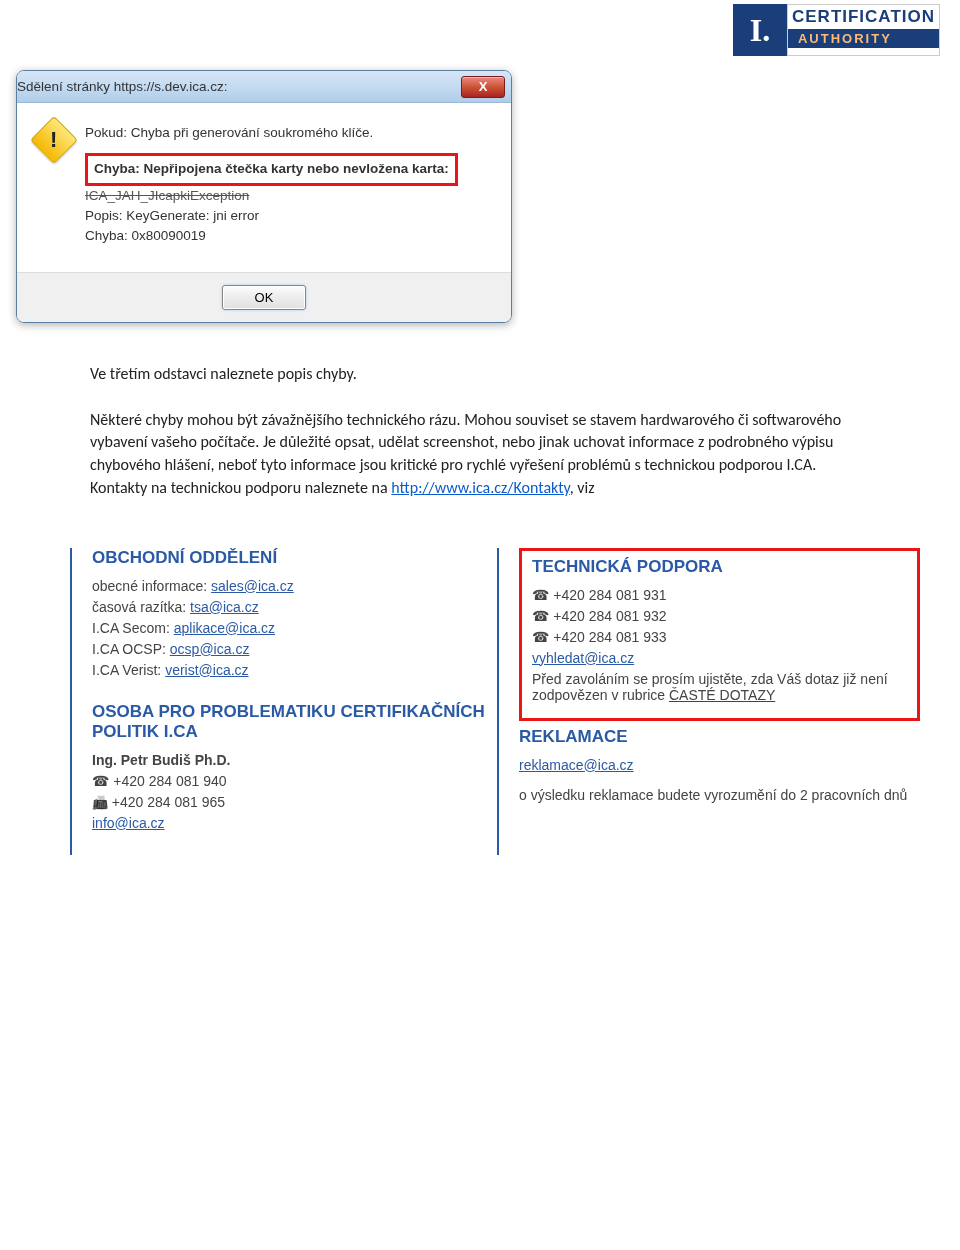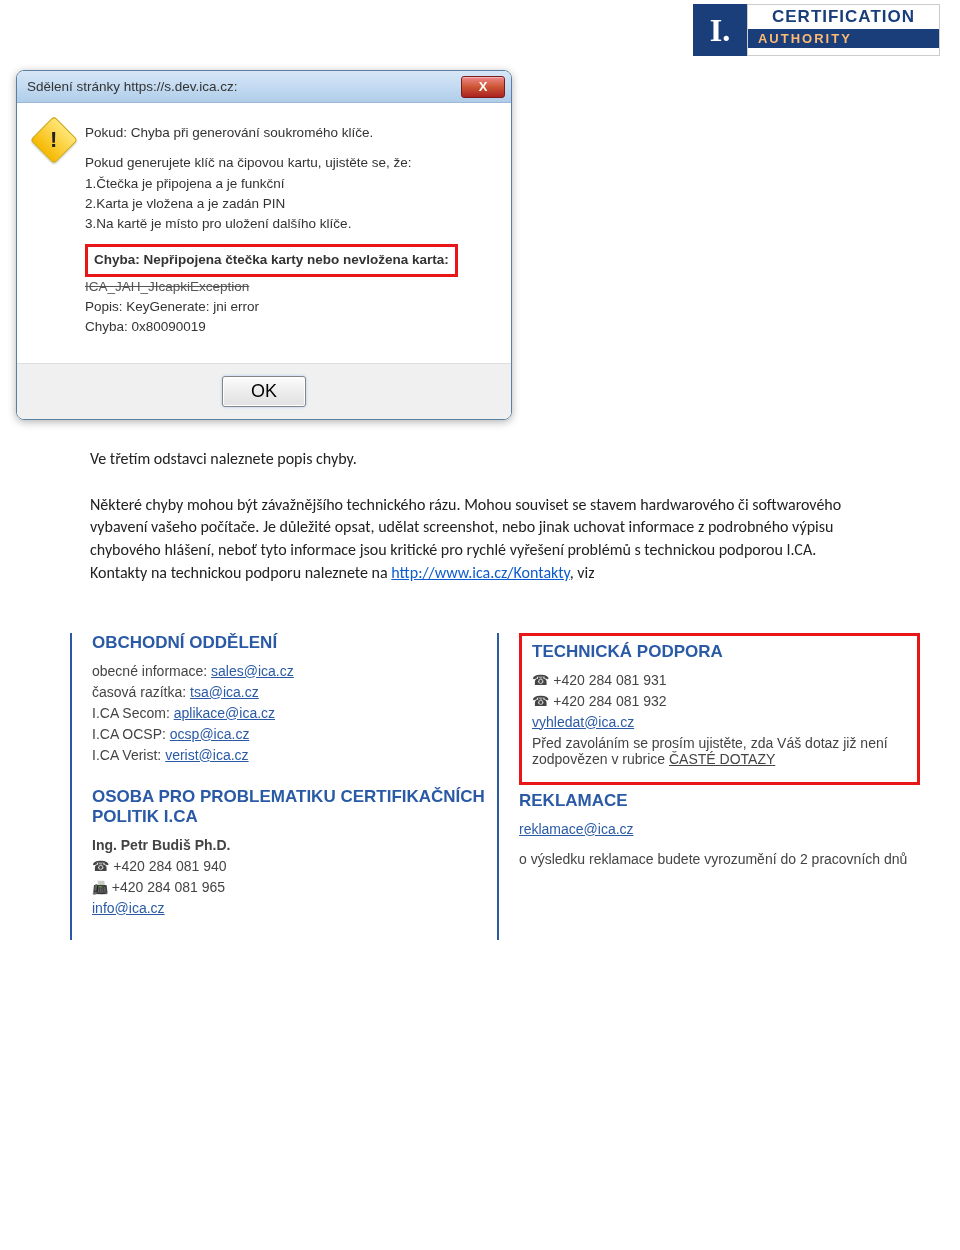--- a/index.html
+++ b/index.html
@@ -2,44 +2,44 @@
 <html><head>
 <meta charset="utf-8">
 <style>
   * { box-sizing: border-box; margin: 0; padding: 0; }
   body { width: 960px; background: #fff; font-family: "Segoe UI", Tahoma, Arial, sans-serif; color: #222; font-size: 14px; position: relative; }
 
   
   .logo-wrap { position: absolute; top: 4px; right: 20px; display: flex; align-items: stretch; height: 52px; }
   .logo-left { background: #1a3e7a; width: 54px; display: flex; align-items: center; justify-content: center; color: #fff; font-size: 32px; font-weight: bold; font-family: Georgia, serif; }
   .logo-right { display: flex; flex-direction: column; border: 1px solid #ccc; }
-  .logo-right .top { background: #fff; color: #1a3e7a; font-size: 17px; letter-spacing: 1px; padding: 2px 24px; font-weight: 600; }
+  .logo-right .top { background: #fff; color: #1a3e7a; font-size: 17px; letter-spacing: 1px; padding: 2px 4px; font-weight: 600; }
   .logo-right .bot { background: #1a3e7a; color: #fdba74; font-size: 13px; letter-spacing: 2px; padding: 2px 10px; font-weight: 600; }
 
   
   .dialog-wrap { padding: 70px 0 0 16px; }
   .dialog-border { border: 1px solid #5a7fa0; border-radius: 8px; width: 496px; box-shadow: 0 2px 8px rgba(0,0,0,0.3); overflow: hidden; }
-  .dialog-titlebar { display: flex; align-items: center; justify-content: space-between; height: 32px; background: linear-gradient(#d6e6f6, #c4dbf2 50%, #b0cde8); padding: 0 6px 0 10px; border-bottom: 1px solid #9db8d6; }
+  .dialog-titlebar { display: flex; align-items: center; justify-content: space-between; height: 32px; background: linear-gradient(#d6e6f6, #c4dbf2 50%, #b0cde8); padding: 0 6px 0 0; border-bottom: 1px solid #9db8d6; }
   .dialog-titlebar .title { font-size: 13.5px; color: #333; }
   .dialog-close { width: 44px; height: 22px; background: linear-gradient(#e88, #c53 50%, #a22); border: 1px solid #7a1c1c; border-radius: 3px; display: flex; align-items: center; justify-content: center; color: #fff; font-size: 13px; font-weight: bold; box-shadow: inset 0 1px 0 rgba(255,255,255,.4); }
 
   .dialog-body { background: #fff; padding: 20px 20px 16px 20px; display: flex; align-items: flex-start; gap: 14px; }
   .dialog-icon { width: 34px; height: 34px; flex-shrink: 0; background: linear-gradient(#ffe678, #f6b800); border-radius: 4px; transform: rotate(45deg); display: flex; align-items: center; justify-content: center; border: 1px solid #caa300; box-shadow: 1px 1px 2px rgba(0,0,0,.2); }
   .dialog-icon span { transform: rotate(-45deg); font-weight: bold; font-size: 22px; color: #222; }
 
   .dialog-text { color: #333; font-size: 13.5px; line-height: 1.5; }
   .dialog-text p { margin-bottom: 10px; }
   .hl { border: 3px solid #e81616; padding: 3px 6px; display: block; font-weight: 600; }
   .hl-after { text-decoration: line-through; color: #555; }
 
   .dialog-footer { background: #f0f0f0; border-top: 1px solid #ddd; padding: 12px; display: flex; justify-content: center; }
-  .ok-btn { min-width: 84px; padding: 4px 22px; border: 1px solid #858585; border-radius: 3px; background: linear-gradient(#fdfdfd, #ececec 50%, #e1e1e1); font-size: 18px; box-shadow: inset 0 0 0 1px #fff, 0 0 3px rgba(120,170,255,.6); }
+  .ok-btn { min-width: 84px; padding: 4px 22px; border: 1px solid #858585; border-radius: 3px; background: linear-gradient(#fdfdfd, #ececec 50%, #e1e1e1); font-size: 13px; box-shadow: inset 0 0 0 1px #fff, 0 0 3px rgba(120,170,255,.6); }
 
   
-  .doc-text { margin: 28px 90px 0 90px; font-family: Calibri, Arial, sans-serif; font-size: 16px; line-height: 1.42; color: #222; }
+  .doc-text { margin: 40px 90px 0 90px; font-family: Calibri, Arial, sans-serif; font-size: 16px; line-height: 1.42; color: #222; }
   .doc-text a { color: #0b5ccf; text-decoration: underline; }
 
   
   .contacts { margin: 48px 40px 20px 70px; display: flex; gap: 4px; font-size: 14px; position: relative; }
   .contacts .col { flex: 1; }
   .contacts .col-left { border-left: 2px solid #2a5aa6; padding-left: 20px; }
   .contacts .col-right { border-left: 2px solid #2a5aa6; padding-left: 20px; }
   .contacts h3 { color: #2a5aa6; font-weight: 600; font-size: 17px; font-family: Arial, sans-serif; margin-bottom: 10px; }
   .contacts p { margin: 5px 0; font-size: 14px; color: #444; }
   .contacts a { color: #2a5aa6; text-decoration: underline; }
@@ -66,26 +66,20 @@
       <div class="dialog-close">
         <span>X</span>
       </div>
     </div>
     <div class="dialog-body">
       <div class="dialog-icon">
           <span>!</span>
         </div>
       <div class="dialog-text">
         <p>Pokud: Chyba při generování soukromého klíče.</p>
-        <p>
-          <span>Pokud generujete klíč na čipovou kartu, ujistěte se, že:</span><br>
-          <span>1.Čtečka je připojena a je funkční</span><br>
-          <span>2.Karta je vložena a je zadán PIN</span><br>
-          <span>3.Na kartě je místo pro uložení dalšího klíče.</span>
-        </p>
         <span class="hl">Chyba: Nepřipojena čtečka karty nebo nevložena karta:</span>
         <p>
           <span class="hl-after">ICA_JAH_JIcapkiException</span><br>
           <span>Popis: KeyGenerate: jni error</span><br>
           <span>Chyba: 0x80090019</span>
         </p>
       </div>
     </div>
     <div class="dialog-footer">
       <button class="ok-btn">OK</button>
@@ -119,20 +113,21 @@
       <p class="fax">+420 284 081 965</p>
       <p><a href="#">info@ica.cz</a></p>
     </div>
   </div>
 
   <div class="col col-right">
     <div class="red-box">
       <h3>TECHNICKÁ PODPORA</h3>
       <p class="phone">+420 284 081 931</p>
       <p class="phone">+420 284 081 932</p>
+      <p class="phone">+420 284 081 933</p>
       <p><a href="#">vyhledat@ica.cz</a></p>
       <p style="margin-top:4px;">
         <span>Před zavoláním se prosím ujistěte, zda Váš dotaz již není zodpovězen v rubrice </span><a href="#" style="text-decoration:underline;color:#444;">ČASTÉ DOTAZY</a>
       </p>
     </div>
     <h3 style="margin-top:-4px;">REKLAMACE</h3>
     <p><a href="#">reklamace@ica.cz</a></p>
     <p style="margin-top:14px;">o výsledku reklamace budete vyrozumění do 2 pracovních dnů</p>
   </div>
 </div>

